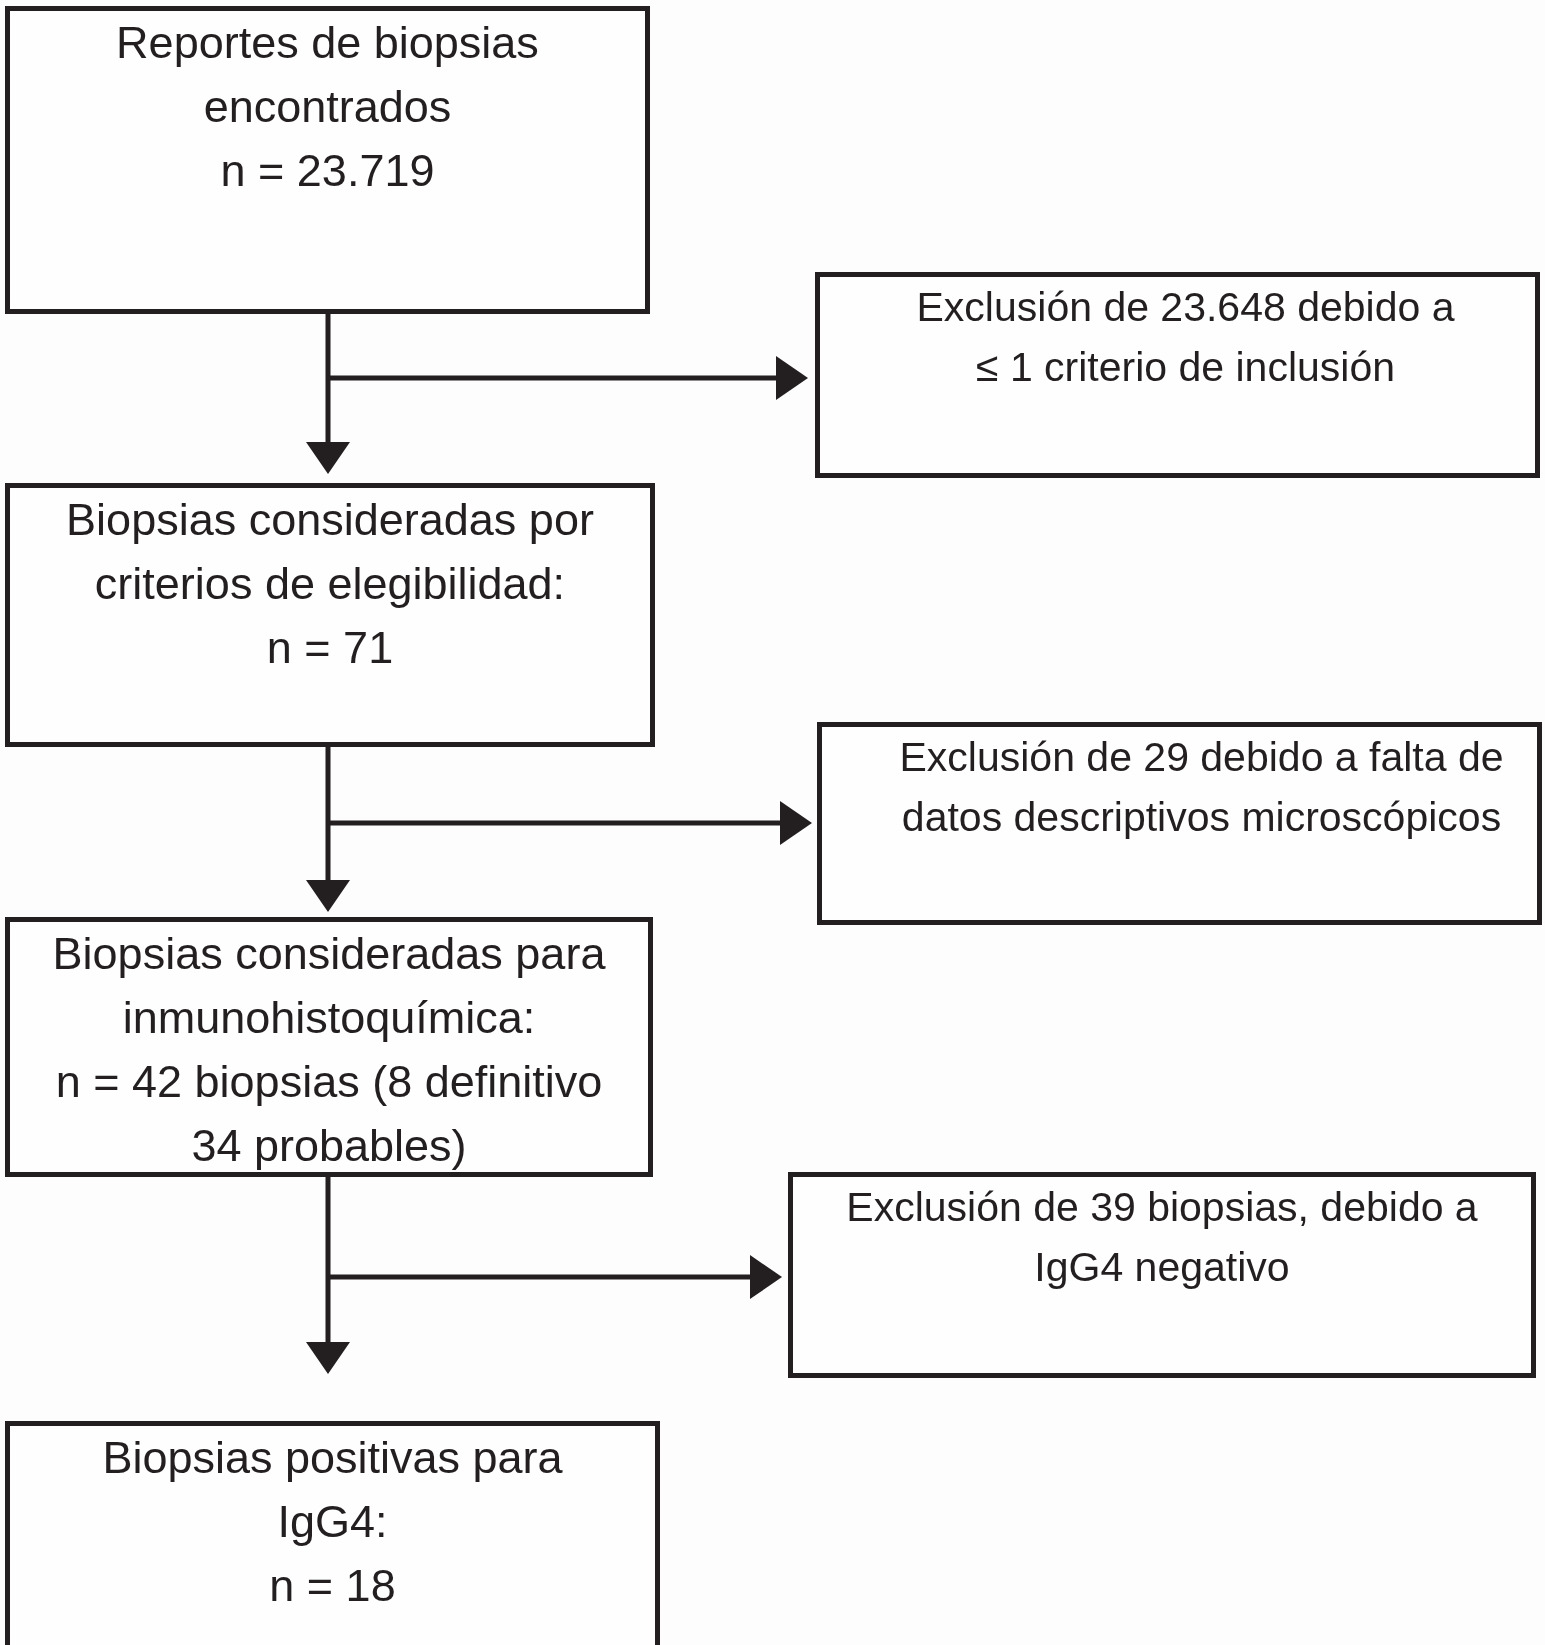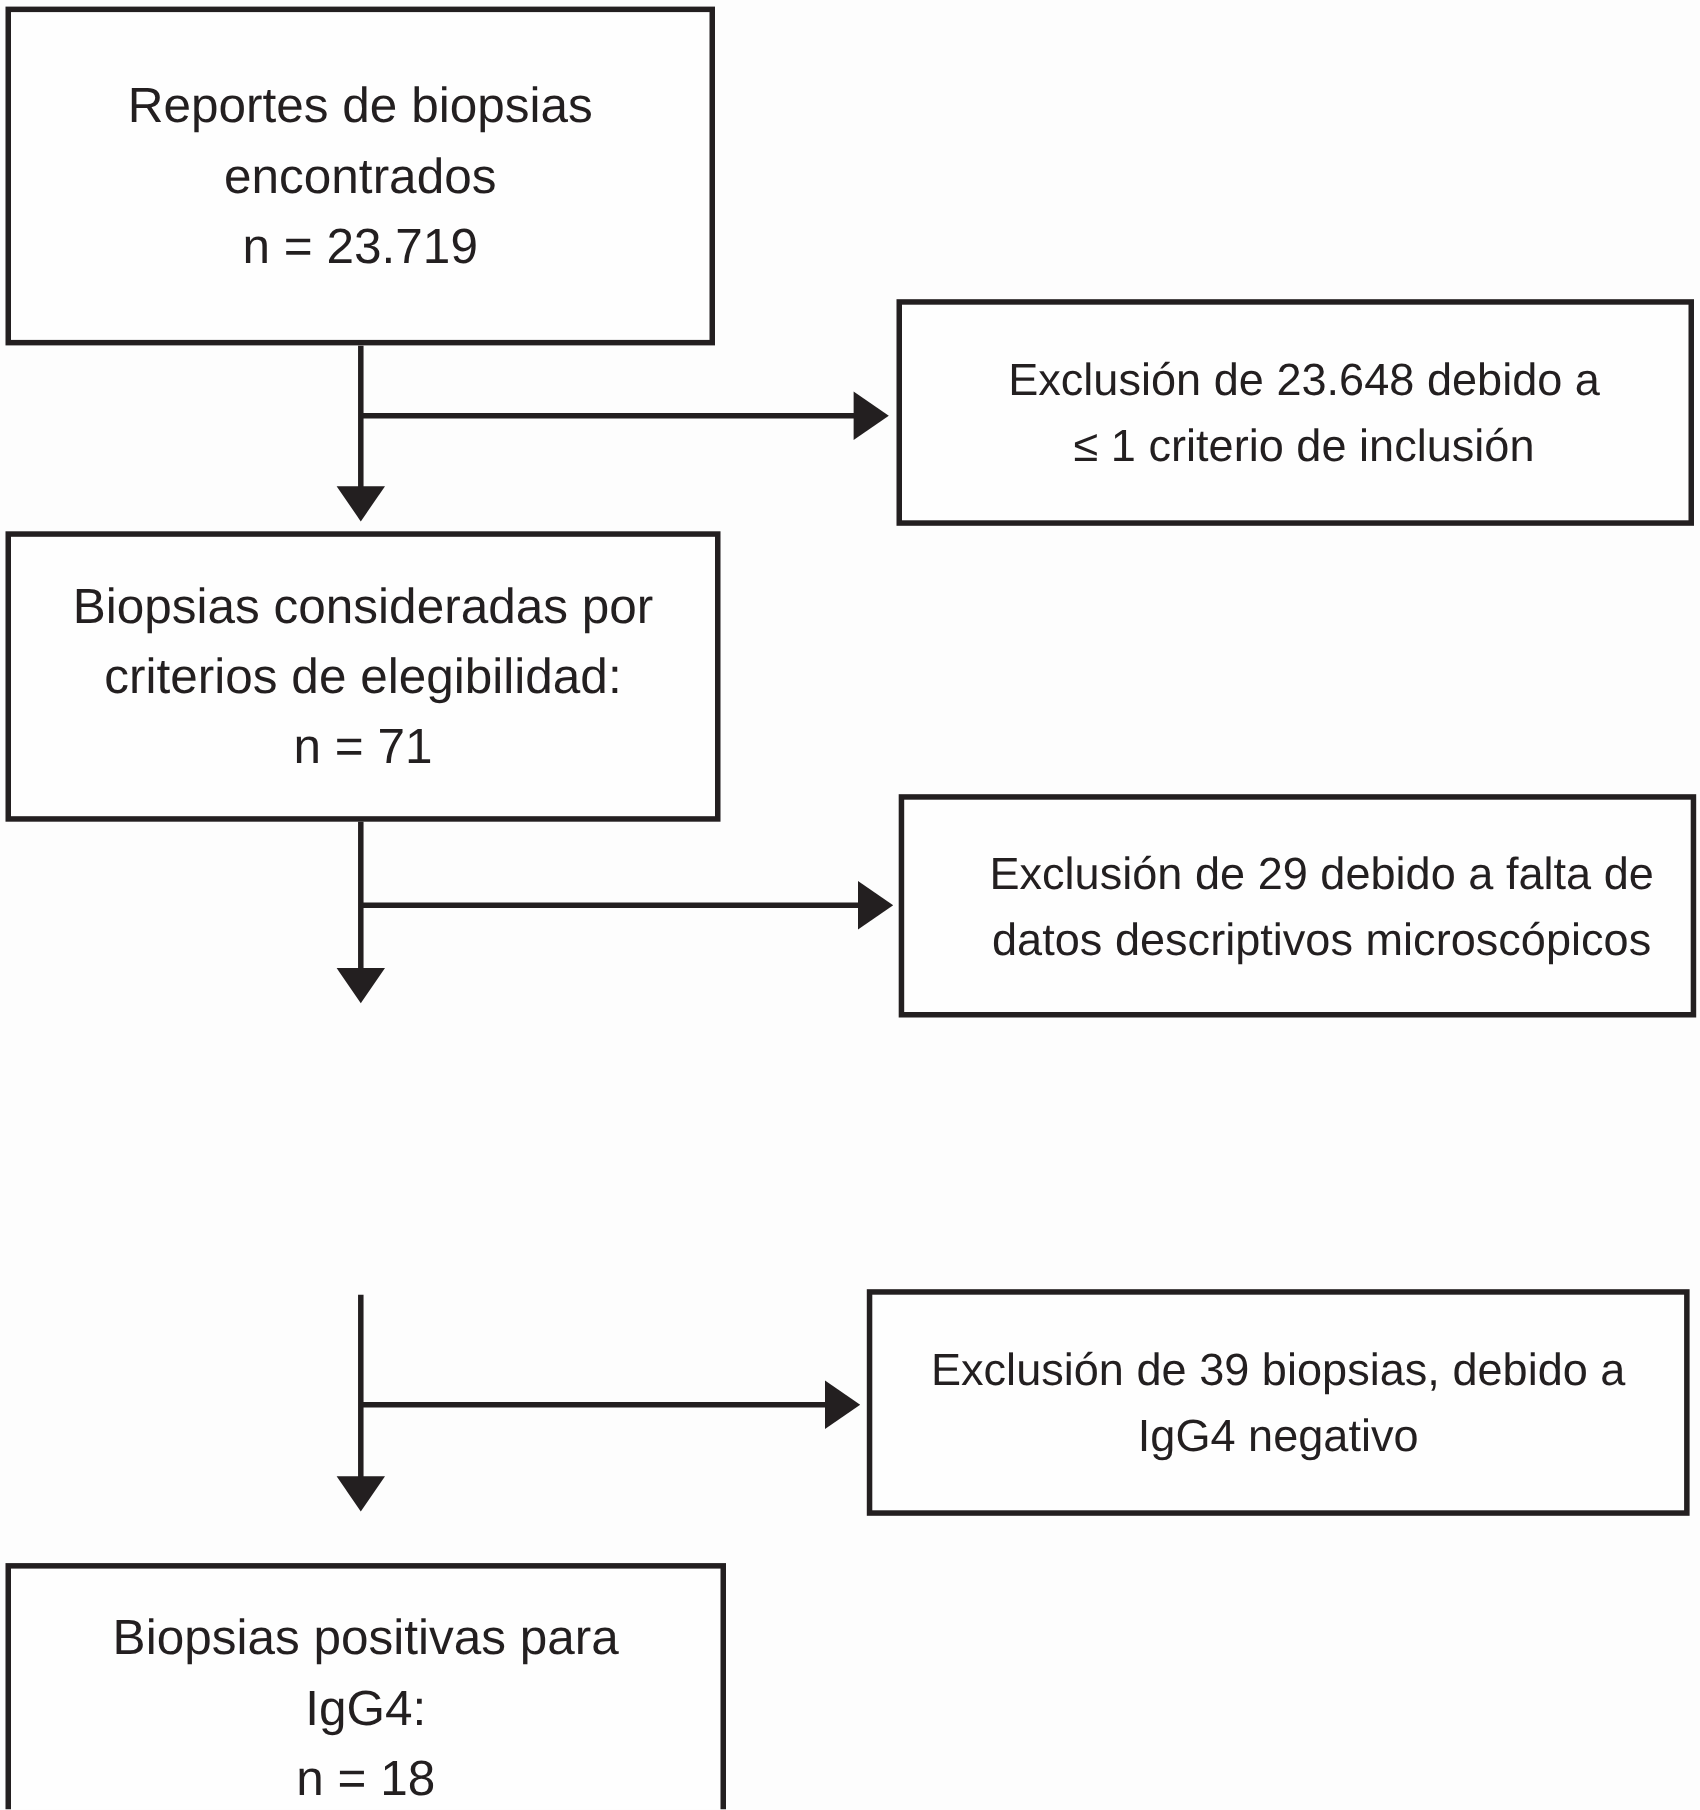--- a/index.html
+++ b/index.html
@@ -31,21 +31,20 @@
   .connectors polygon {
     fill: #231f20;
     stroke: none;
   }
   .box {
     position: absolute;
     box-sizing: border-box;
     border: 5px solid #231f20;
     background: #fefefe;
     display: flex;
-    align-items: center;
     justify-content: center;
     text-align: center;
   }
   .box-text {
     white-space: pre-line;
   }
   .left-box .box-text {
     font-size: 45px;
     line-height: 64px;
   }
@@ -108,20 +107,26 @@
     <div class="box-text">Biopsias consideradas por
 criterios de elegibilidad:
 n = 71</div>
   </div>
 
   <div class="box right-box" id="box-r2">
     <div class="box-text">Exclusión de 29 debido a falta de
 datos descriptivos microscópicos</div>
   </div>
 
+  <div class="box left-box" id="box-l3">
+    <div class="box-text">Biopsias consideradas para
+inmunohistoquímica:
+n = 42 biopsias (8 definitivo
+34 probables)</div>
+  </div>
 
   <div class="box right-box" id="box-r3">
     <div class="box-text">Exclusión de 39 biopsias, debido a
 IgG4 negativo</div>
   </div>
 
   <div class="box left-box" id="box-l4">
     <div class="box-text">Biopsias positivas para
 IgG4:
 n = 18</div>

